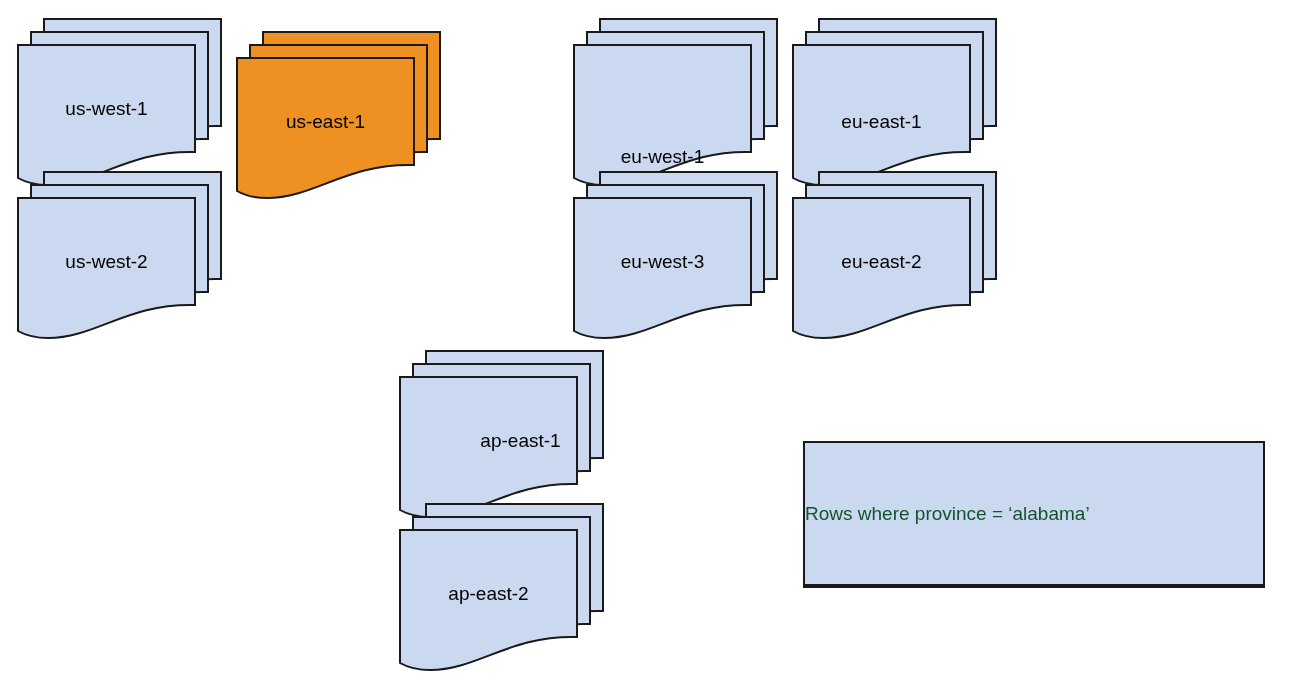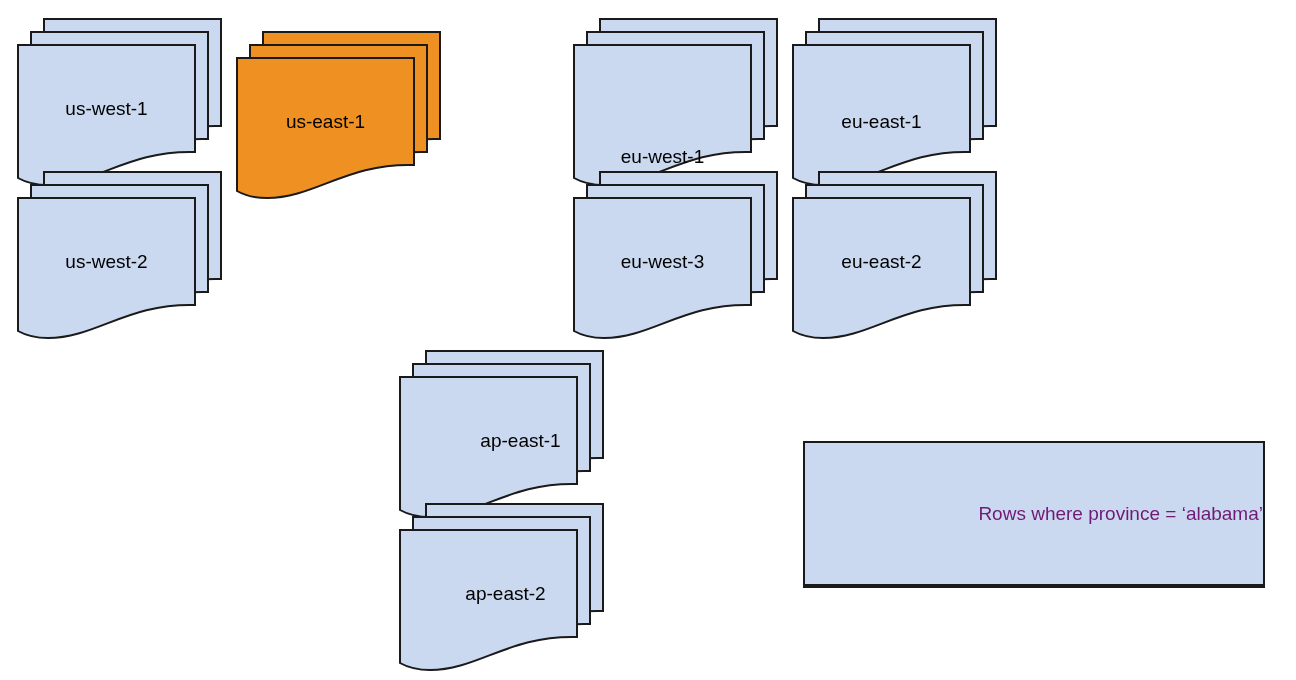--- a/index.html
+++ b/index.html
@@ -46,23 +46,23 @@
     position: absolute;
     box-sizing: border-box;
     border: 2px solid #1a1a1a;
     display: flex;
     flex-direction: column;
   }
   .legend-row {
     flex: 1 1 0;
     display: flex;
     align-items: center;
-    justify-content: flex-end;
+    justify-content: flex-start;
     font-size: 19px;
-    color: #701a75;
+    color: #14532d;
     box-sizing: border-box;
   }
   .legend-row.top {
     border-bottom: 2px solid #1a1a1a;
   }
 </style>
 </head>
 <body>
 
 <div id="canvas">
@@ -129,20 +129,20 @@
         <path d="M 0 26 L 177 26 L 177 133 C 109.74 131 77.88 166 30.090000000000003 166 C 15.93 166 5.31 162 0 159 Z" class="doc-path" fill="#cad9ef"></path>
       </svg>
       <div class="stack-label" style="top: 79.5px; left: 0px; width: 177px; margin-left: 32px;">ap-east-1</div>
     </div>
     <div class="stack" style="left: 400px; top: 504px; width: 203px; height: 166px;">
       <svg width="203" height="166" viewBox="0 0 203 166">
         <path d="M 26 0 L 203 0 L 203 107 C 135.74 105 103.88 140 56.09 140 C 41.93 140 31.31 136 26 133 Z" class="doc-path" fill="#cad9ef"></path>
         <path d="M 13 13 L 190 13 L 190 120 C 122.74 118 90.88 153 43.09 153 C 28.93 153 18.31 149 13 146 Z" class="doc-path" fill="#cad9ef"></path>
         <path d="M 0 26 L 177 26 L 177 133 C 109.74 131 77.88 166 30.090000000000003 166 C 15.93 166 5.31 162 0 159 Z" class="doc-path" fill="#cad9ef"></path>
       </svg>
-      <div class="stack-label" style="top: 79.5px; left: 0px; width: 177px; padding-left: 17px;">ap-east-2</div>
+      <div class="stack-label" style="top: 79.5px; left: 0px; width: 177px;">ap-east-2</div>
     </div>
     <div class="legend" style="left: 803px; top: 441px; width: 462px; height: 147px;">
       <div class="legend-row top" style="background: rgb(202, 217, 239);">
         <span>Rows where province = ‘alabama’</span>
       </div>
     </div>
   </div>
 
 </body></html>

